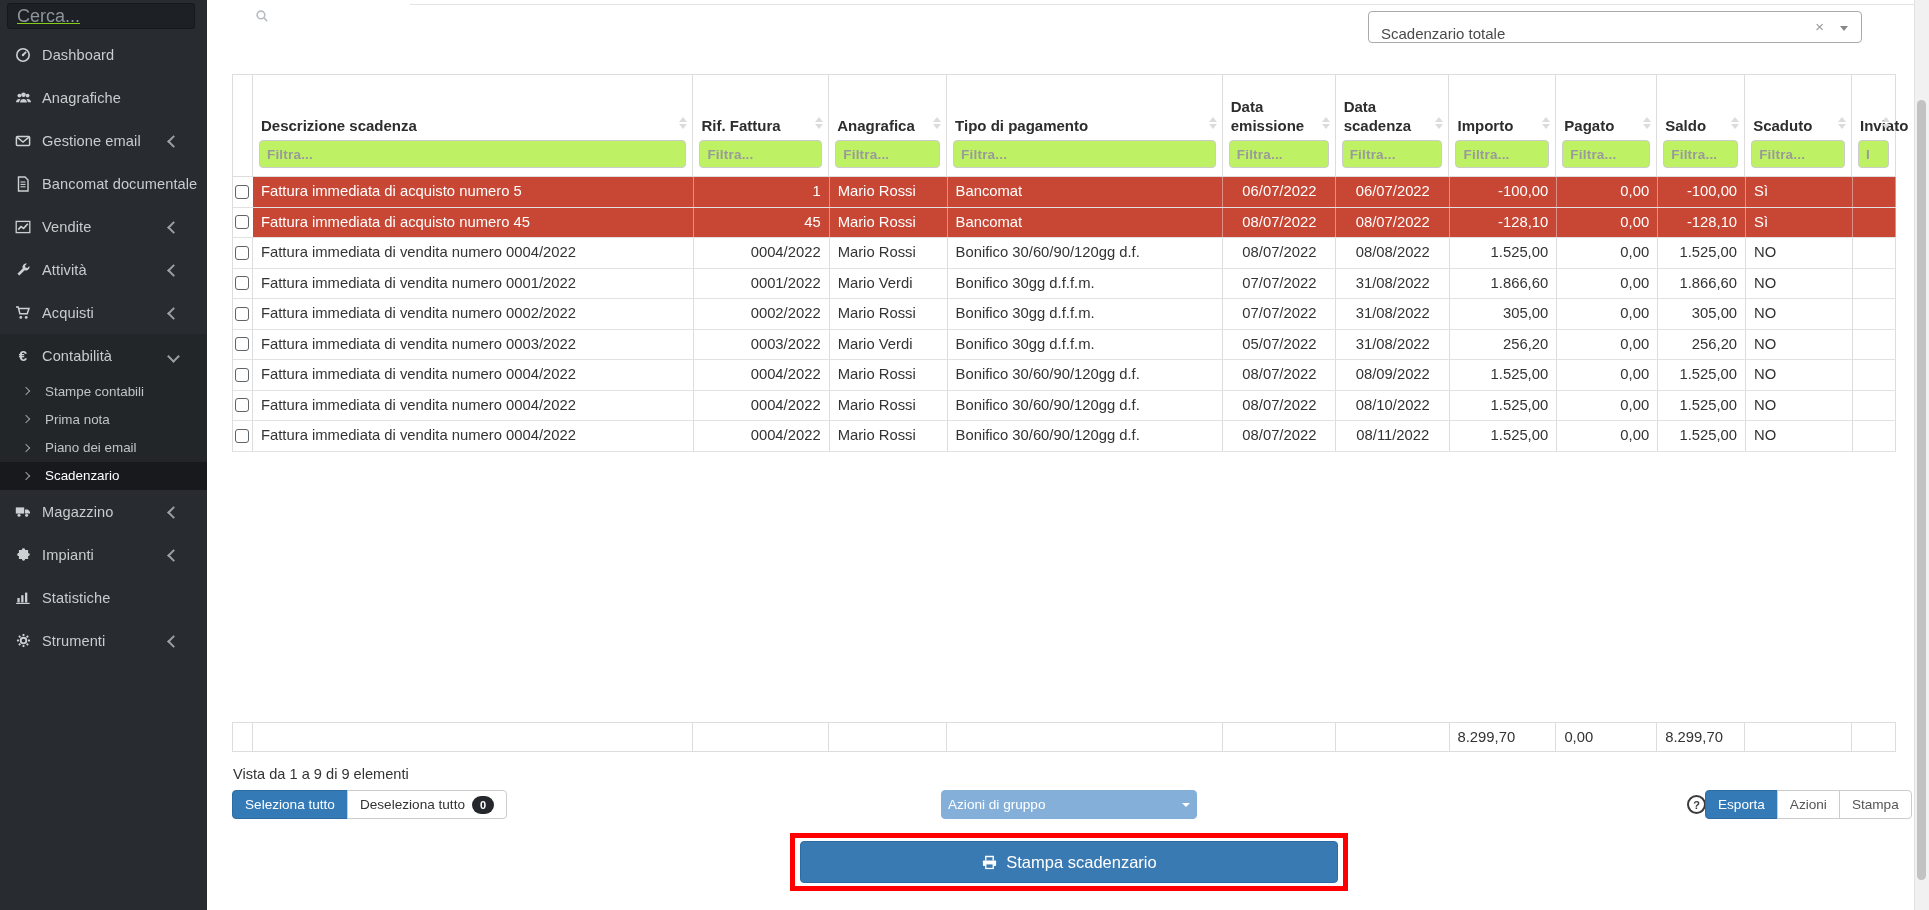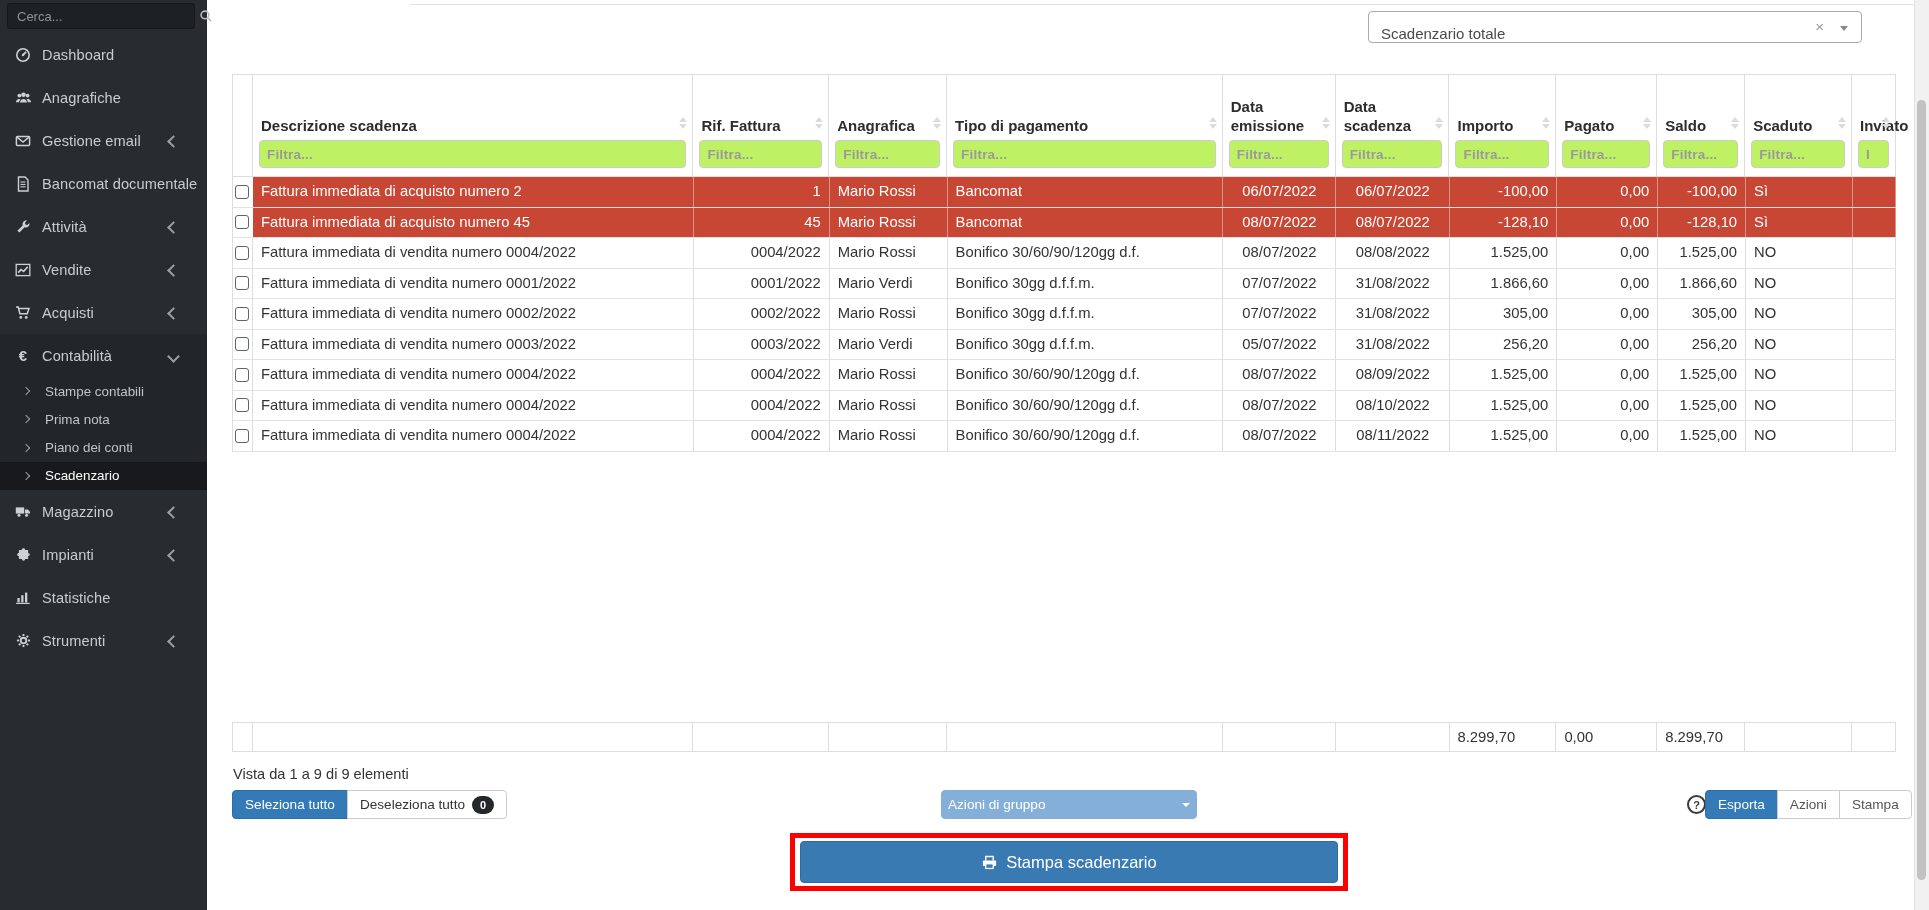--- a/index.html
+++ b/index.html
@@ -3,22 +3,22 @@
 <meta charset="utf-8">
 <style>
   html,body{margin:0;padding:0;background:#fff;}
   .page{position:relative;width:1929px;height:910px;background:#fff;overflow:hidden;
         font-family:"Liberation Sans","DejaVu Sans",sans-serif;}
 
   
   .sidebar{position:absolute;left:0;top:0;width:207px;height:910px;background:#282c31;}
   .search-box{position:absolute;left:7px;top:3px;width:186px;height:24px;background:#1d2125;
               border:1px solid #16181b;border-radius:3px;display:flex;align-items:center;}
-  .search-box input{flex:1;background:transparent;border:none;outline:none;color:#f97316;
-              font-size:13px;padding:0 6px 0 9px;font-family:inherit;}
+  .search-box input{flex:1;background:transparent;border:none;outline:none;color:#84cc16;
+              font-size:18px;padding:0 6px 0 9px;font-family:inherit;text-decoration:underline;}
   .search-box input::placeholder{color:#8d939a;}
   .search-ic{width:18px;margin-right:6px;color:#b7bcc1;display:flex;}
   .nav-top{position:absolute;left:0;top:33px;width:207px;}
   .nav-item{position:relative;height:43px;display:flex;align-items:center;color:#c9ccce;cursor:pointer;}
   .nico{width:18px;margin-left:14px;margin-right:10px;display:flex;justify-content:center;color:#cdd0d2;}
   .nlabel{font-size:14.6px;letter-spacing:.1px;white-space:nowrap;}
   .chev{width:7px;height:7px;border-left:2px solid #9aa0a5;border-bottom:2px solid #9aa0a5;display:inline-block;}
   .chev-left{transform:rotate(45deg);}
   .chev-down{transform:rotate(-45deg);}
   .chev-right{transform:rotate(225deg);}
@@ -159,35 +159,35 @@
               <path d="M2.5 1h6.5l3 3v11h-9.5z" fill="none" stroke="currentColor" stroke-width="1.4"></path>
               <line x1="4.5" y1="6" x2="9.5" y2="6" stroke="currentColor" stroke-width="1.1"></line>
               <line x1="4.5" y1="8.4" x2="9.5" y2="8.4" stroke="currentColor" stroke-width="1.1"></line>
               <line x1="4.5" y1="10.8" x2="9.5" y2="10.8" stroke="currentColor" stroke-width="1.1"></line>
             </svg>
           </span>
         <span class="nlabel">Bancomat documentale</span>
       </div>
       <div class="nav-item">
         <span class="nico">
-            <svg width="15" height="15" viewBox="0 0 16 16" fill="currentColor">
-              <path d="M14.3 4.2a3.9 3.9 0 0 1-5.1 4.7L3.6 14.5 1.5 12.4 7.1 6.8a3.9 3.9 0 0 1 4.7-5.1L9.6 3.9l.5 2 2 .5z"></path>
-            </svg>
-          </span>
-        <span class="nlabel">Attività</span>
-        <span class="nav-chev chev chev-left"></span>
-      </div>
-      <div class="nav-item">
-        <span class="nico">
             <svg width="16" height="16" viewBox="0 0 16 16">
               <rect x="1.2" y="2.4" width="13.6" height="11.2" fill="none" stroke="currentColor" stroke-width="1.3"></rect>
               <polyline points="3.2,10.6 6,7.6 8.6,9.4 12.8,4.8" fill="none" stroke="currentColor" stroke-width="1.6"></polyline>
             </svg>
           </span>
         <span class="nlabel">Vendite</span>
+        <span class="nav-chev chev chev-left"></span>
+      </div>
+      <div class="nav-item">
+        <span class="nico">
+            <svg width="15" height="15" viewBox="0 0 16 16" fill="currentColor">
+              <path d="M14.3 4.2a3.9 3.9 0 0 1-5.1 4.7L3.6 14.5 1.5 12.4 7.1 6.8a3.9 3.9 0 0 1 4.7-5.1L9.6 3.9l.5 2 2 .5z"></path>
+            </svg>
+          </span>
+        <span class="nlabel">Attività</span>
         <span class="nav-chev chev chev-left"></span>
       </div>
       <div class="nav-item">
         <span class="nico">
             <svg width="16" height="16" viewBox="0 0 16 16">
               <path d="M1 2h2.2l1.7 6.8h7.3L14 3.6H4.1" fill="none" stroke="currentColor" stroke-width="1.5"></path>
               <circle cx="5.8" cy="12.4" r="1.4" fill="currentColor"></circle>
               <circle cx="11.2" cy="12.4" r="1.4" fill="currentColor"></circle>
             </svg>
           </span>
@@ -205,21 +205,21 @@
       <div class="sub-item">
         <span class="chev chev-right sub-chev"></span>
         <span>Stampe contabili</span>
       </div>
       <div class="sub-item">
         <span class="chev chev-right sub-chev"></span>
         <span>Prima nota</span>
       </div>
       <div class="sub-item">
         <span class="chev chev-right sub-chev"></span>
-        <span>Piano dei conti</span>
+        <span>Piano dei email</span>
       </div>
       <div class="sub-item active">
         <span class="chev chev-right sub-chev"></span>
         <span>Scadenzario</span>
       </div>
     </div>
 
     <div class="nav-bottom">
       <div class="nav-item">
         <span class="nico">
@@ -372,21 +372,21 @@
           <i class="down"></i>
         </span>
         <input class="th-filter" placeholder="I" style="">
       </div>
     </div>
   <div class="t-body" id="table-body">
       <div class="tr overdue">
         <div class="td c-select" style="width: 20px;">
           <span class="cbx"></span>
         </div>
-        <div class="td" style="width: 441px; text-align: left;">Fattura immediata di acquisto numero 2</div>
+        <div class="td" style="width: 441px; text-align: left;">Fattura immediata di acquisto numero 5</div>
         <div class="td" style="width: 136px; text-align: right;">1</div>
         <div class="td" style="width: 118px; text-align: left;">Mario Rossi</div>
         <div class="td" style="width: 276px; text-align: left;">Bancomat</div>
         <div class="td" style="width: 113px; text-align: center;">06/07/2022</div>
         <div class="td" style="width: 114px; text-align: center;">06/07/2022</div>
         <div class="td" style="width: 107px; text-align: right;">-100,00</div>
         <div class="td" style="width: 101px; text-align: right;">0,00</div>
         <div class="td" style="width: 88px; text-align: right;">-100,00</div>
         <div class="td" style="width: 107px; text-align: left;">Sì</div>
         <div class="td" style="width: 43px; text-align: left;"></div>

